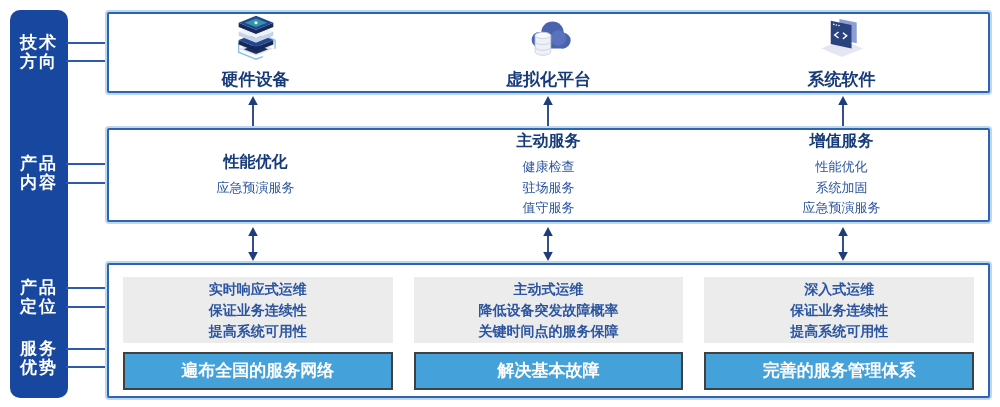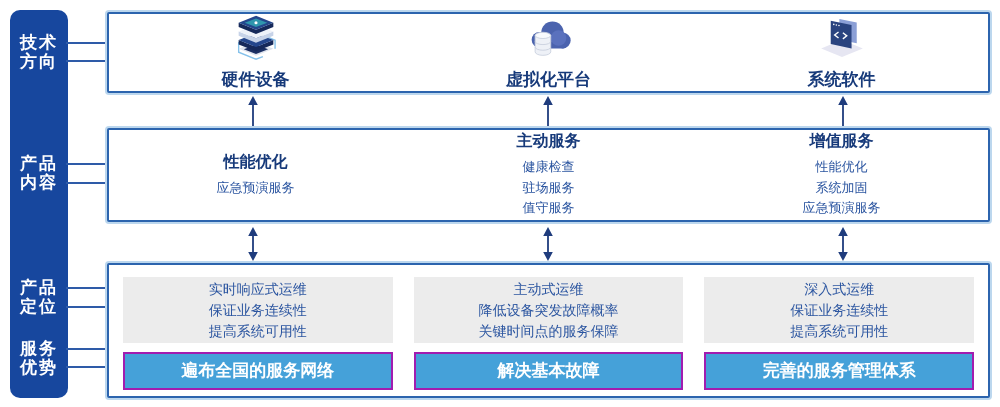--- a/index.html
+++ b/index.html
@@ -36,23 +36,23 @@
   
   .svc-col{flex:1;display:flex;flex-direction:column;align-items:center;justify-content:center;}
   .svc-heading{font-size:16px;font-weight:bold;color:#173a7a;margin-bottom:5px;}
   .svc-item{font-size:13px;color:#2b55a0;line-height:20.5px;}
   
   .pos-col{flex:1;display:flex;flex-direction:column;min-width:0;}
   .pos-panel{
     background:#ececec;height:66px;margin-bottom:9px;
     display:flex;flex-direction:column;align-items:center;justify-content:center;
   }
-  .pos-point{font-size:14px;color:#2b55a0;line-height:21px;white-space:nowrap;}
+  .pos-point{font-size:14px;color:#2b55a0;line-height:21px;white-space:nowrap;font-weight:bold;}
   .pos-banner{
-    background:#45a1d9;border:2px solid #a21caf;height:34px;line-height:34px;
+    background:#45a1d9;border:2px solid #404040;height:34px;line-height:34px;
     text-align:center;color:#ffffff;font-weight:bold;font-size:17px;white-space:nowrap;
   }
   
   .arrow{position:absolute;width:12px;}
   .ar-up{top:96px;height:30px;}
   .ar-dbl{top:227px;height:34px;}
   .ax-0{left:247px}.ax-1{left:542px}.ax-2{left:837px}
 </style>
 </head>
 <body>

